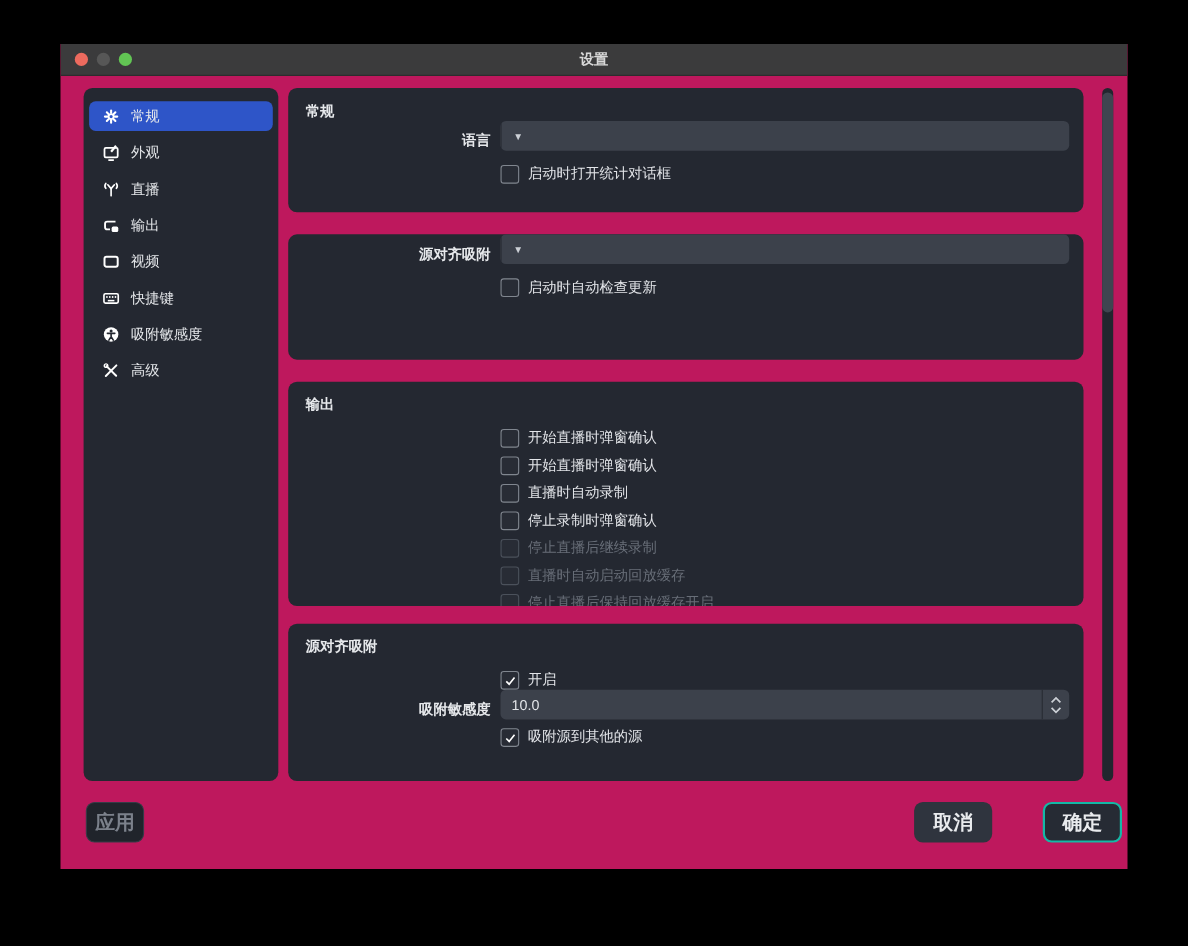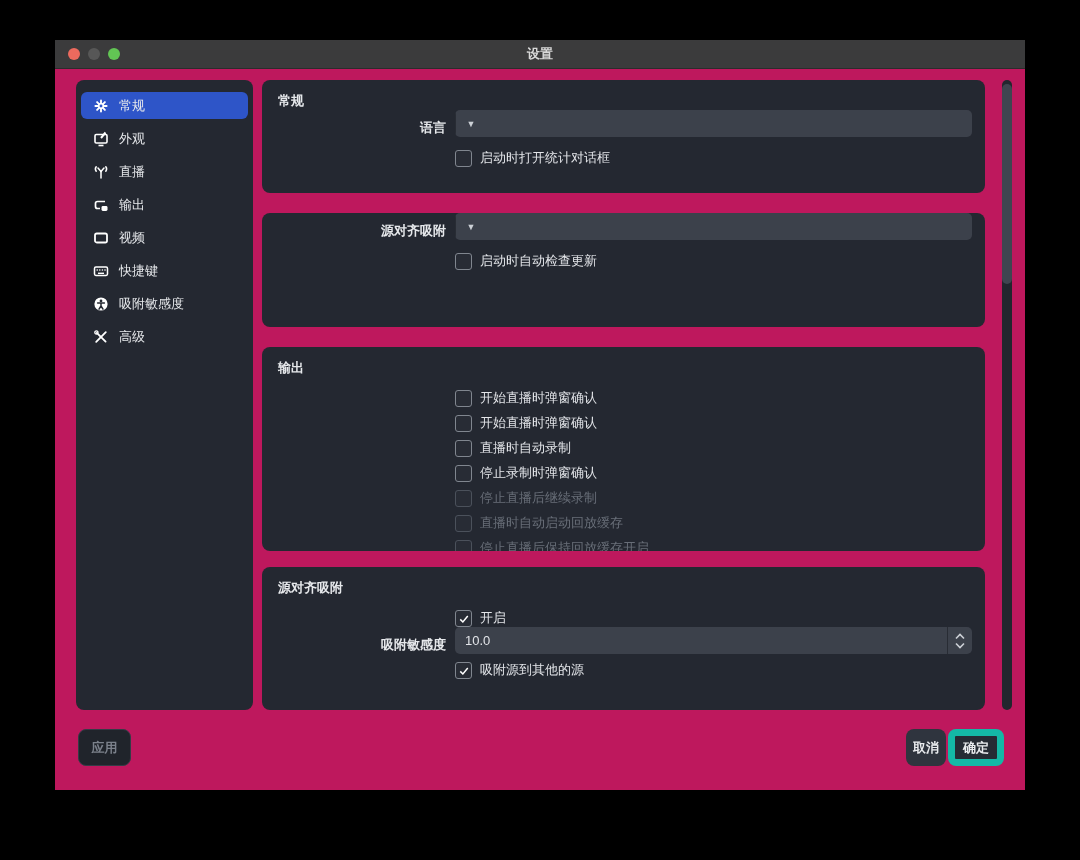--- a/index.html
+++ b/index.html
@@ -37,24 +37,24 @@
   .cb{width:15px;height:15px;border:1.5px solid #80868f;border-radius:3px;margin-right:8px;display:flex;align-items:center;justify-content:center;flex:0 0 auto;background:rgba(255,255,255,0.02);}
   .cb svg{width:12px;height:12px;display:none;}
   .checked .cb svg{display:block;}
   .disabled .cb{border-color:#4b515b;}
   .disabled .cb-label{color:#686e78;}
   .tight{margin-top:7px;}
   
   .scrollbar{position:absolute;left:947px;top:40px;width:10px;height:630px;background:#22262e;border-radius:5px;}
   .scroll-thumb{position:absolute;left:0;top:4px;width:10px;height:200px;background:#3f4550;border-radius:5px;}
   
-  .btn{position:absolute;top:689px;height:37px;border-radius:8px;font-size:13px;display:flex;align-items:center;justify-content:center;box-sizing:border-box;font-weight:bold;}
+  .btn{position:absolute;top:689px;height:37px;border-radius:8px;font-size:18px;display:flex;align-items:center;justify-content:center;box-sizing:border-box;font-weight:bold;}
   .btn-apply{left:23px;width:53px;background:#20242b;border:1px solid #353b46;color:#7b818b;}
-  .btn-cancel{left:851px;width:40px;background:#2f343e;color:#e9ebee;}
-  .btn-ok{left:893px;width:56px;background:#262b34;border:7px solid #14b8a6;color:#e9ebee;}
+  .btn-cancel{left:776px;width:71px;background:#2f343e;color:#e9ebee;}
+  .btn-ok{left:893px;width:72px;background:#262b34;border:2px solid #14b8a6;color:#e9ebee;}
 </style>
 </head>
 <body>
 
 <div class="window">
 
   <div class="titlebar">
     <div class="lights">
       <div class="light red"></div>
       <div class="light gray"></div>

